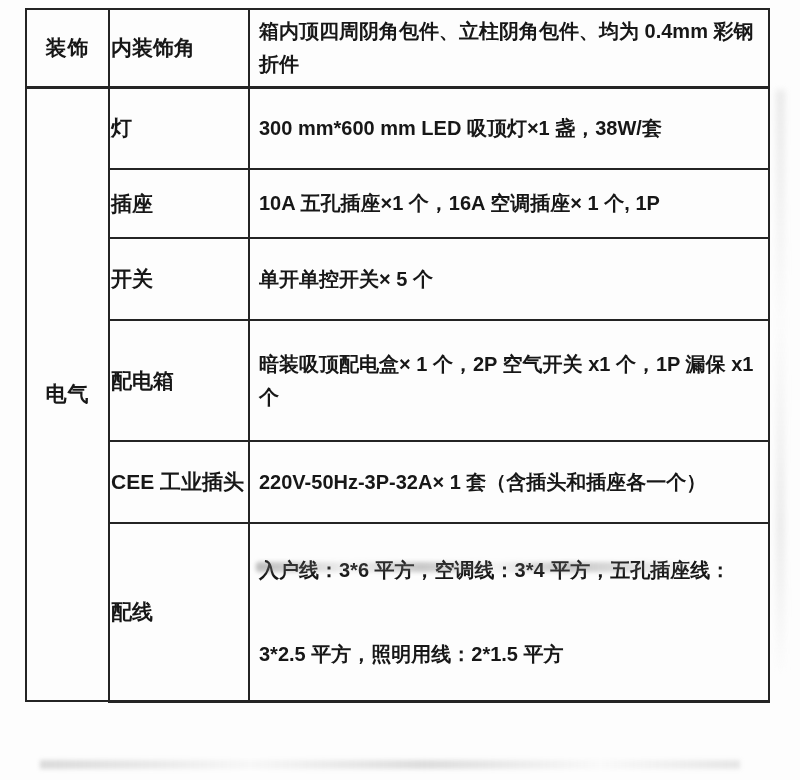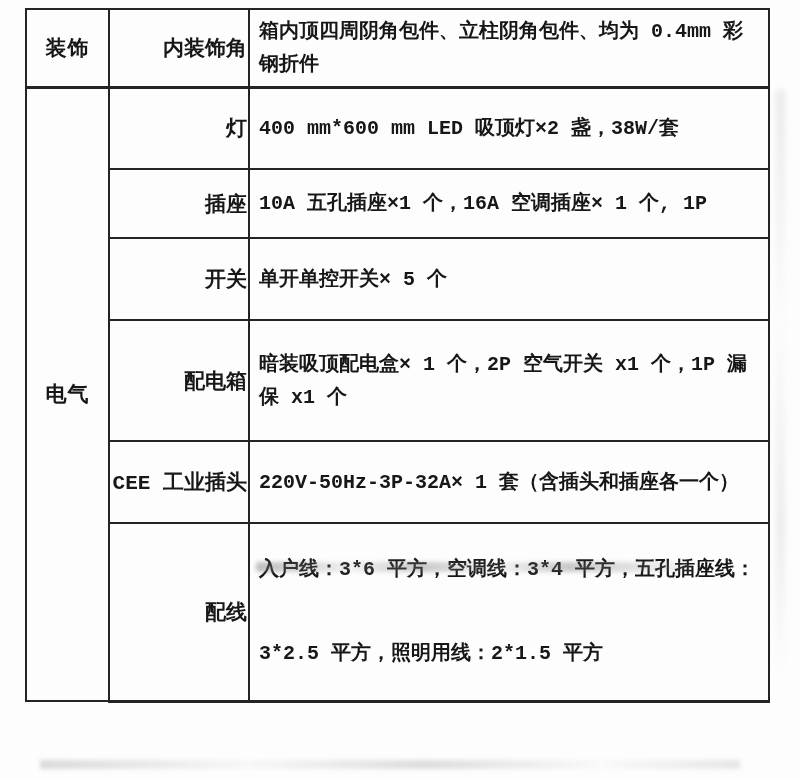--- a/index.html
+++ b/index.html
@@ -6,21 +6,21 @@
     margin: 0;
     padding: 0;
     background: #ffffff;
   }
   .page {
     position: relative;
     width: 800px;
     height: 780px;
     background: #fdfdfd;
     overflow: hidden;
-    font-family: Liberation Mono, monospace;
+    font-family: Liberation Sans, sans-serif;
   }
   table.spec-table {
     position: absolute;
     left: 25px;
     top: 8px;
     width: 743px;
     border-collapse: collapse;
     table-layout: fixed;
   }
   .spec-table td {
@@ -30,21 +30,21 @@
     font-weight: 600;
     vertical-align: middle;
     overflow: hidden;
   }
   .spec-table td.cat {
     text-align: center;
     font-size: 21px;
     letter-spacing: 1px;
   }
   .spec-table td.item {
-    text-align: right;
+    text-align: left;
     font-size: 21px;
   }
   .spec-table td.spec {
     text-align: left;
     padding: 2px 6px 2px 9px;
     line-height: 1.65;
   }
   tr.r1 { height: 78px; }
   tr.r2 { height: 82px; }
   tr.r3 { height: 69px; }
@@ -99,21 +99,21 @@
     </colgroup>
     <tbody>
       <tr class="r1">
         <td class="cat">装饰</td>
         <td class="item">内装饰角</td>
         <td class="spec">箱内顶四周阴角包件、立柱阴角包件、均为 0.4mm 彩钢折件</td>
       </tr>
       <tr class="r2">
         <td class="cat" rowspan="6">电气</td>
         <td class="item">灯</td>
-        <td class="spec">400 mm*600 mm LED 吸顶灯×2 盏，38W/套</td>
+        <td class="spec">300 mm*600 mm LED 吸顶灯×1 盏，38W/套</td>
       </tr>
       <tr class="r3">
         <td class="item">插座</td>
         <td class="spec">10A 五孔插座×1 个，16A 空调插座× 1 个, 1P</td>
       </tr>
       <tr class="r4">
         <td class="item">开关</td>
         <td class="spec">单开单控开关× 5 个</td>
       </tr>
       <tr class="r5">

